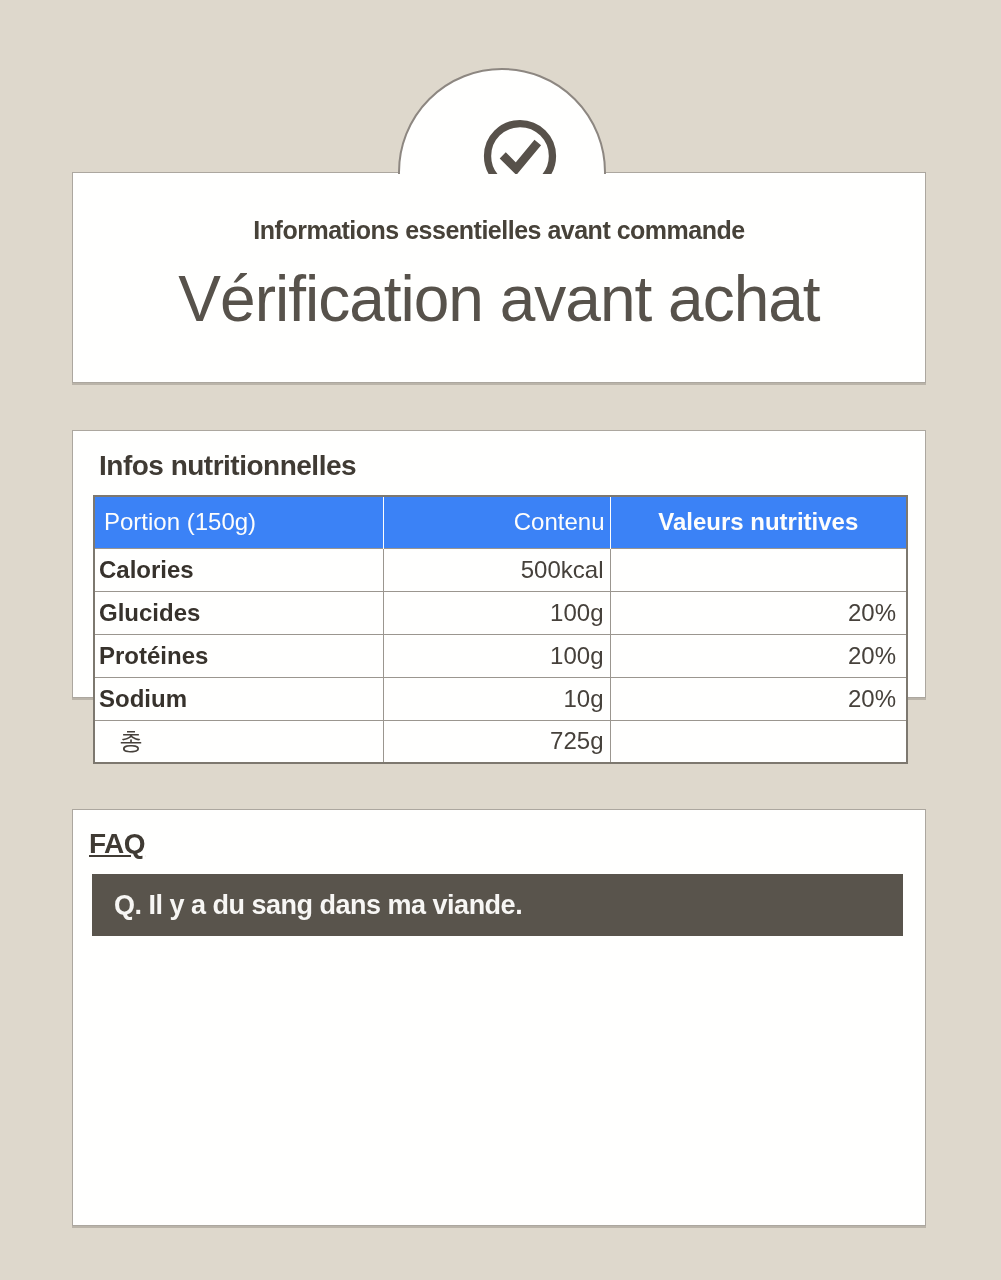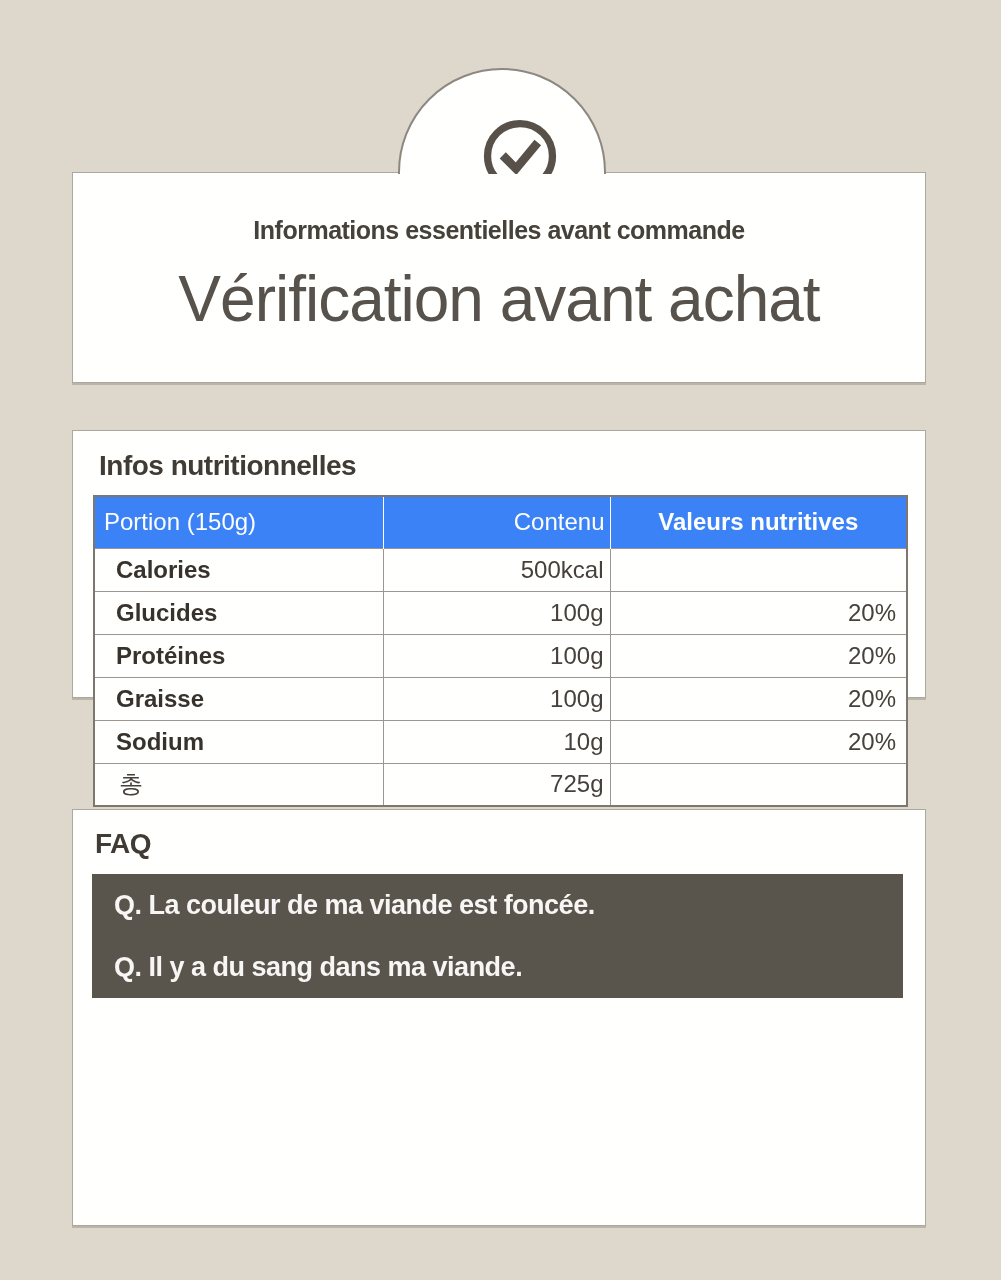--- a/index.html
+++ b/index.html
@@ -42,21 +42,21 @@
   }
   .intro-title {
     font-size:64px; font-weight:400; color:#57524b;
     line-height:92px; letter-spacing:-1px;
   }
 
   .section-heading {
     font-size:28px; font-weight:700; color:#403b34; letter-spacing:-.5px;
   }
   .card-nutri .section-heading { margin:19px 0 13px 26px; }
-  .card-faq   .section-heading { margin:18px 0 14px 22px; }
+  .card-faq   .section-heading { margin:18px 0 14px 16px;text-decoration:underline; }
 
   
   table.nutri {
     margin-left:20px; width:813px;
     border-collapse:collapse; table-layout:fixed;
     border:2px solid #7d786f;
     font-size:24px; color:#46413b;
   }
   table.nutri col.c1 { width:289px; }
   table.nutri col.c2 { width:227px; }
@@ -65,21 +65,21 @@
     background:#3b82f6; color:#fdfdfc; font-weight:400;
     height:52px; border-left:1px solid #fdfdfc;
   }
   table.nutri th:first-child { border-left:none; }
   table.nutri th.h-portion { text-align:left;  padding-left:9px; }
   table.nutri th.h-contenu { text-align:right; padding-right:5px; }
   table.nutri th.h-valeurs { text-align:center;font-weight:bold; }
   table.nutri td {
     height:43px; border:1px solid #9b968f; background:#fffffe;
   }
-  table.nutri td.lbl { font-weight:700; color:#37322c; text-align:left; padding-left:21px; }
+  table.nutri td.lbl { font-weight:700; color:#37322c; text-align:left; padding-left:4px; }
   table.nutri td.cnt { text-align:right; padding-right:6px; }
   table.nutri td.val { text-align:right; padding-right:10px; }
   table.nutri tr.total td.lbl { font-weight:400; padding-left:24px; color:#46413b; }
 
   
   .faq-q {
     margin:0 0 0 19px; width:811px; height:62px;
     background:#59544c; color:#f7f6f4;
     font-size:27px; font-weight:700; letter-spacing:-.5px;
     display:flex; align-items:center; padding-left:22px;
@@ -136,43 +136,35 @@
           <td class="lbl">Glucides</td>
           <td class="cnt">100g</td>
           <td class="val">20%</td>
         </tr>
         <tr>
           <td class="lbl">Protéines</td>
           <td class="cnt">100g</td>
           <td class="val">20%</td>
         </tr>
         <tr>
-          <td class="lbl">Graisse</td>
-          <td class="cnt">100g</td>
-          <td class="val">20%</td>
-        </tr>
-        <tr>
           <td class="lbl">Sodium</td>
           <td class="cnt">10g</td>
           <td class="val">20%</td>
         </tr>
         <tr class="total">
           <td class="lbl">총</td>
           <td class="cnt">725g</td>
           <td class="val"></td>
         </tr>
       </tbody>
     </table>
   </div>
 
   <div class="card card-faq">
     <div class="section-heading">FAQ</div>
 
-    <div class="faq-q">
-      <span>Q. La couleur de ma viande est foncée.</span>
-    </div>
 
     <div class="faq-q">
       <span>Q. Il y a du sang dans ma viande.</span>
     </div>
   </div>
 
 </div>
 
 </body></html>

